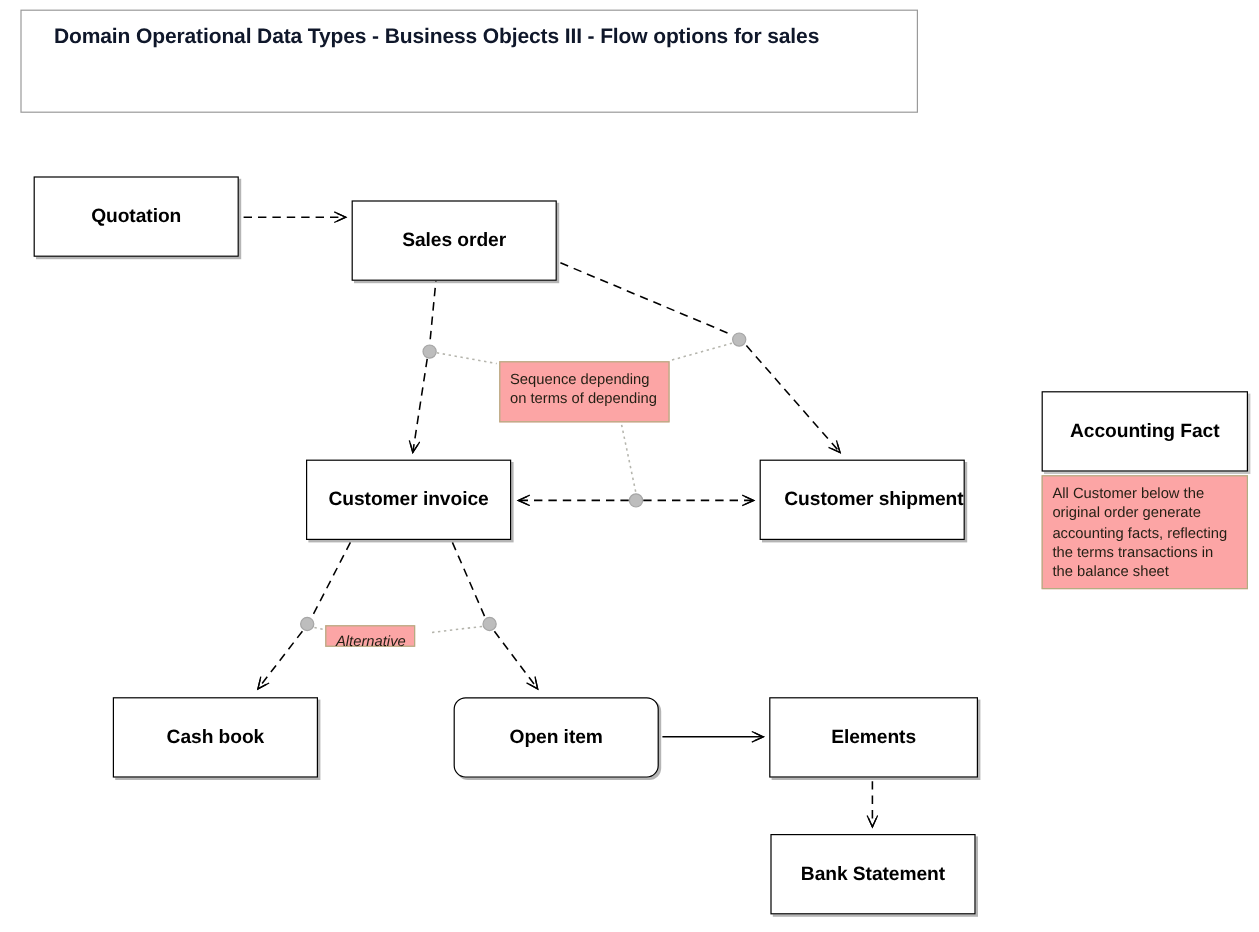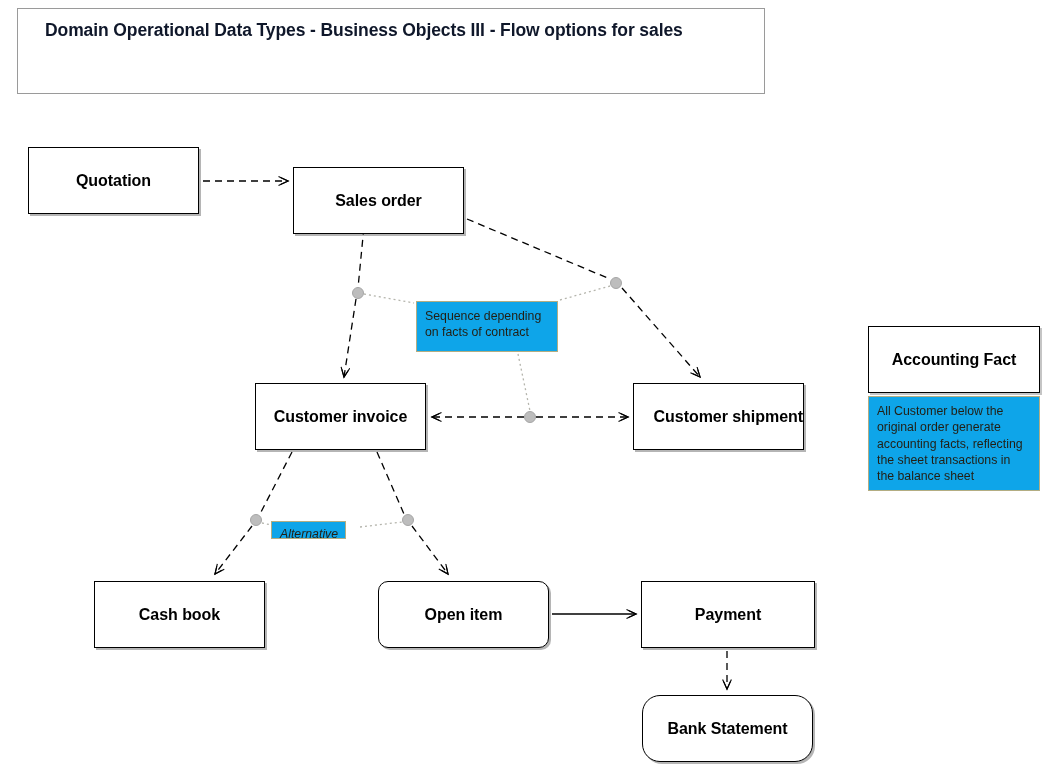--- a/index.html
+++ b/index.html
@@ -65,21 +65,21 @@
     text-align: center;
     letter-spacing: -0.05px;
   }
   .ent.plain {
     box-shadow: 2px 2px 0 0 rgba(140,140,140,0.5);
   }
 
   
   .note {
     position: absolute;
-    background: #0ea5e9;
+    background: #fca5a5;
     border: 1px solid #b3ad82;
     box-sizing: border-box;
     padding: 6px 7px 6px 8px;
     font-size: 12.3px;
     line-height: 1.33;
     color: #231f14;
   }
   .note.small {
     padding: 4px 8px 4px 8px;
   }
@@ -167,41 +167,41 @@
 
   <div class="ent" style="left:94px; top:581px; width:171px; height:67px;">
     <span>Cash book</span>
   </div>
 
   <div class="ent" style="left:378px; top:581px; width:171px; height:67px;border-radius:10px;">
     <span>Open item</span>
   </div>
 
   <div class="ent" style="left:641px; top:581px; width:174px; height:67px;">
-    <span>Payment</span>
-  </div>
-
-  <div class="ent" style="left:642px; top:695px; width:171px; height:67px;border-radius:18px;">
+    <span>Elements</span>
+  </div>
+
+  <div class="ent" style="left:642px; top:695px; width:171px; height:67px;">
     <span>Bank Statement</span>
   </div>
 
   <div class="ent plain" style="left:868px; top:326px; width:172px; height:67px;">
     <span>Accounting Fact</span>
   </div>
 
   <div class="note" style="left:416px; top:301px; width:142px; height:51px;">
     <div>Sequence depending</div>
-    <div>on facts of contract</div>
+    <div>on terms of depending</div>
   </div>
 
   <div class="note small" style="left:271px; top:521px; width:75px; height:18px;font-style:italic;">
     <div>Alternative</div>
   </div>
 
   <div class="note" style="left:868px; top:396px; width:172px; height:95px;">
     <div>All Customer below the</div>
     <div>original order generate</div>
     <div>accounting facts, reflecting</div>
-    <div>the sheet transactions in</div>
+    <div>the terms transactions in</div>
     <div>the balance sheet</div>
   </div>
 
 </div>
 
 </body></html>

